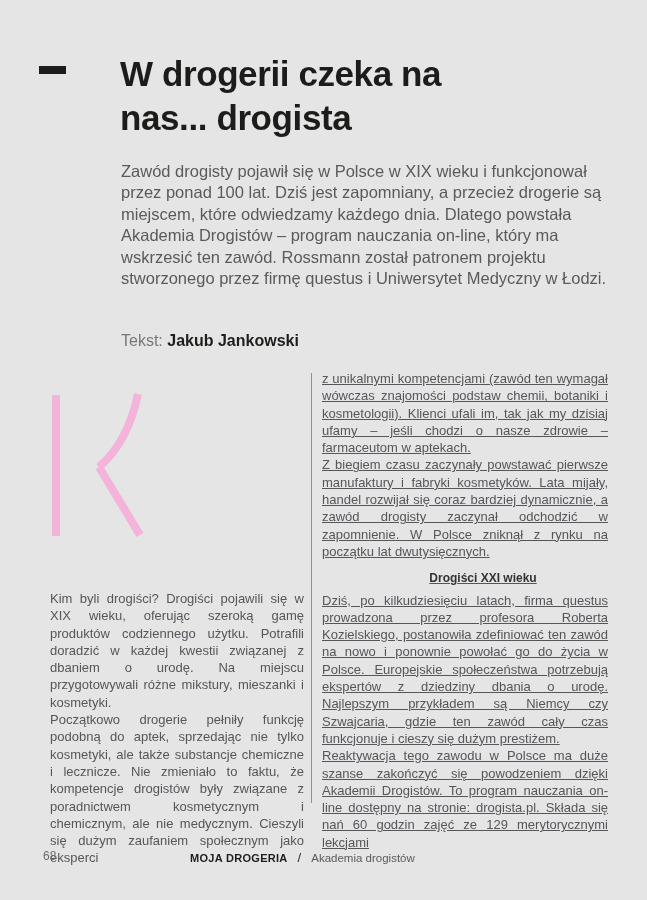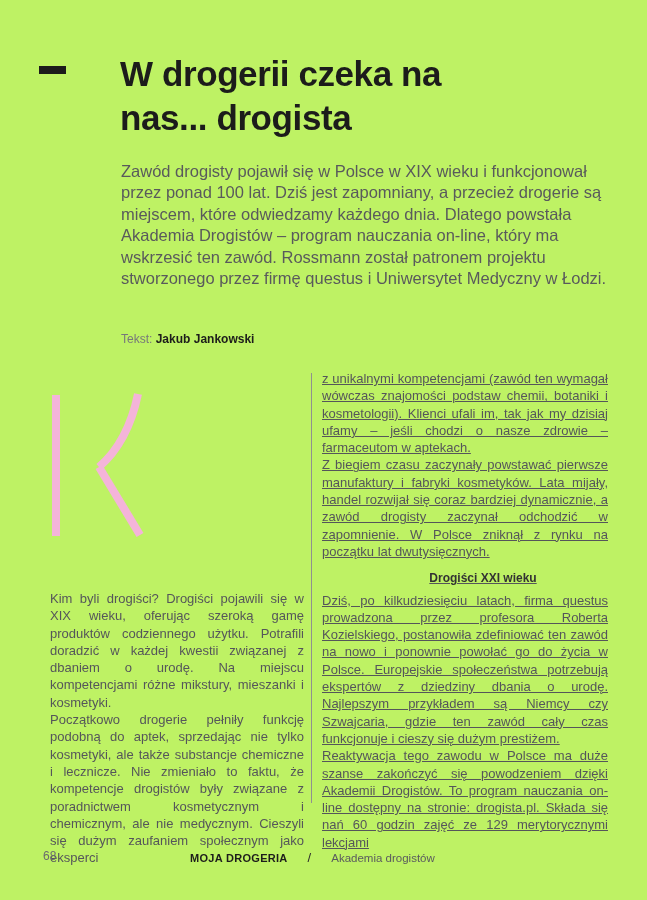--- a/index.html
+++ b/index.html
@@ -1,39 +1,39 @@
 <!DOCTYPE html>
 <html lang="pl"><head>
 <meta charset="utf-8">
 <style>
   html,body{margin:0;padding:0;background:#ffffff;}
   body{font-family:"Liberation Sans", sans-serif;}
   .page{
     position:relative;
     width:647px;height:900px;
-    background:#bef264;
+    background:#e5e5e5;
     overflow:hidden;
   }
   .dash{
     position:absolute;left:39px;top:66px;
     width:27px;height:8px;background:#1c1c1b;
   }
   .title{
     position:absolute;left:120px;top:52px;width:480px;
     font-size:35px;line-height:44px;font-weight:700;
     color:#1c1c1b;letter-spacing:-0.4px;
   }
   .intro{
     position:absolute;left:121px;top:161px;width:487px;
     font-size:16.5px;line-height:21.4px;
     color:#595a5c;
   }
   .byline{
     position:absolute;left:121px;top:332px;
-    font-size:12px;color:#77787a;
+    font-size:16px;color:#77787a;
   }
   .byline .author{font-weight:700;color:#1d1d1b;}
   .dropcap{
     position:absolute;left:48px;top:392px;width:100px;height:150px;
   }
   .col{
     font-size:13px;line-height:17.3px;color:#55565a;
     text-align:justify;
   }
   .col p{margin:0;}
@@ -50,21 +50,21 @@
   .subhead{
     font-size:12px;font-weight:700;color:#333333;
     margin:10px 0 4px 0;text-align:center;padding-left:36px;
   }
   .footer-page{
     position:absolute;left:43px;top:849px;
     font-size:12px;color:#6a6b6d;
   }
   .footer-nav{
     position:absolute;left:190px;top:850px;
-    display:flex;align-items:baseline;gap:20px;
+    display:flex;align-items:baseline;gap:10px;
     font-size:11.5px;
   }
   .footer-nav .mag{font-weight:700;color:#1d1d1b;letter-spacing:0.3px;font-size:11px;}
   .footer-nav .sep{color:#2b2b2b;font-size:13px;}
   .footer-nav .sec{color:#5a5b5e;}
 </style>
 </head>
 <body>
 
 <div class="page">
@@ -85,21 +85,21 @@
 
   <div class="dropcap" role="img" aria-label="K">
     <svg width="100" height="150" viewBox="0 0 100 150">
       <line x1="8" y1="3" x2="8" y2="144" stroke="#f4b4d9" stroke-width="8"></line>
       <path d="M90,2 Q80,50 51,75" fill="none" stroke="#f4b4d9" stroke-width="8"></path>
       <line x1="51" y1="75" x2="92" y2="143" stroke="#f4b4d9" stroke-width="8"></line>
     </svg>
   </div>
 
   <div class="col left-col">
-    <p>Kim byli drogiści? Drogiści pojawili się w XIX wieku, oferując szeroką gamę produktów codziennego użytku. Potrafili doradzić w każdej kwestii związanej z dbaniem o urodę. Na miejscu kompetencjami różne mikstury, mieszanki i kosmetyki.</p>
+    <p>Kim byli drogiści? Drogiści pojawili się w XIX wieku, oferując szeroką gamę produktów codziennego użytku. Potrafili doradzić w każdej kwestii związanej z dbaniem o urodę. Na miejscu przygotowywali różne mikstury, mieszanki i kosmetyki.</p>
     <p>Początkowo drogerie pełniły funkcję podobną do aptek, sprzedając nie tylko kosmetyki, ale także substancje chemiczne i lecznicze. Nie zmieniało to faktu, że kompetencje drogistów były związane z poradnictwem kosmetycznym i chemicznym, ale nie medycznym. Cieszyli się dużym zaufaniem społecznym jako eksperci</p>
   </div>
 
   <div class="divider"></div>
 
   <div class="col right-col">
     <p>z unikalnymi kompetencjami (zawód ten wymagał wówczas znajomości podstaw chemii, botaniki i kosmetologii). Klienci ufali im, tak jak my dzisiaj ufamy – jeśli chodzi o nasze zdrowie – farmaceutom w aptekach.</p>
     <p>Z biegiem czasu zaczynały powstawać pierwsze manufaktury i fabryki kosmetyków. Lata mijały, handel rozwijał się coraz bardziej dynamicznie, a zawód drogisty zaczynał odchodzić w zapomnienie. W Polsce zniknął z rynku na początku lat dwutysięcznych.</p>
     <h3 class="subhead">Drogiści XXI wieku</h3>
     <p>Dziś, po kilkudziesięciu latach, firma questus prowadzona przez profesora Roberta Kozielskiego, postanowiła zdefiniować ten zawód na nowo i ponownie powołać go do życia w Polsce. Europejskie społeczeństwa potrzebują ekspertów z dziedziny dbania o urodę. Najlepszym przykładem są Niemcy czy Szwajcaria, gdzie ten zawód cały czas funkcjonuje i cieszy się dużym prestiżem.</p>

